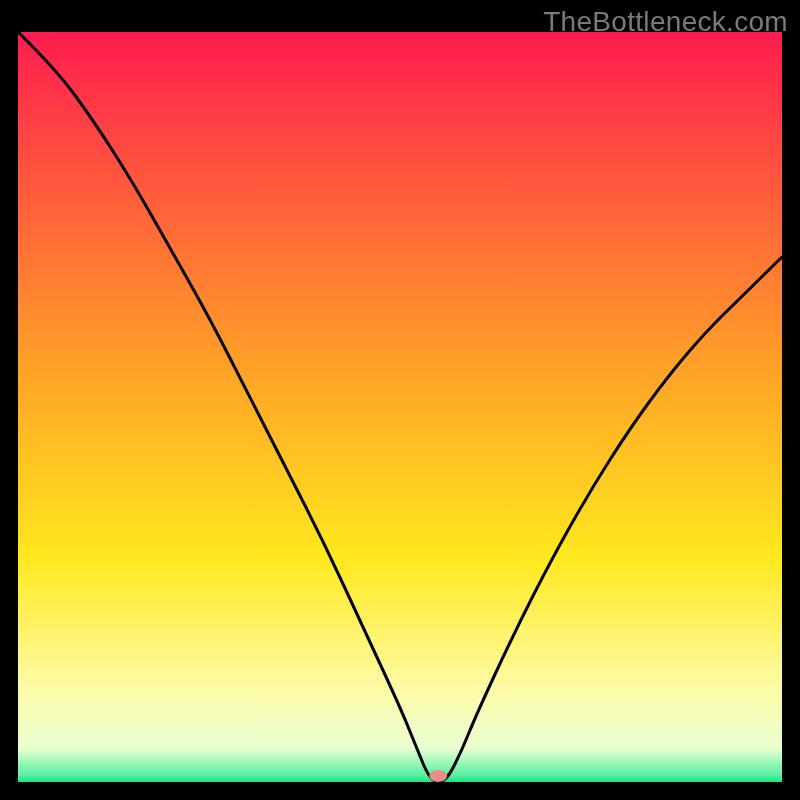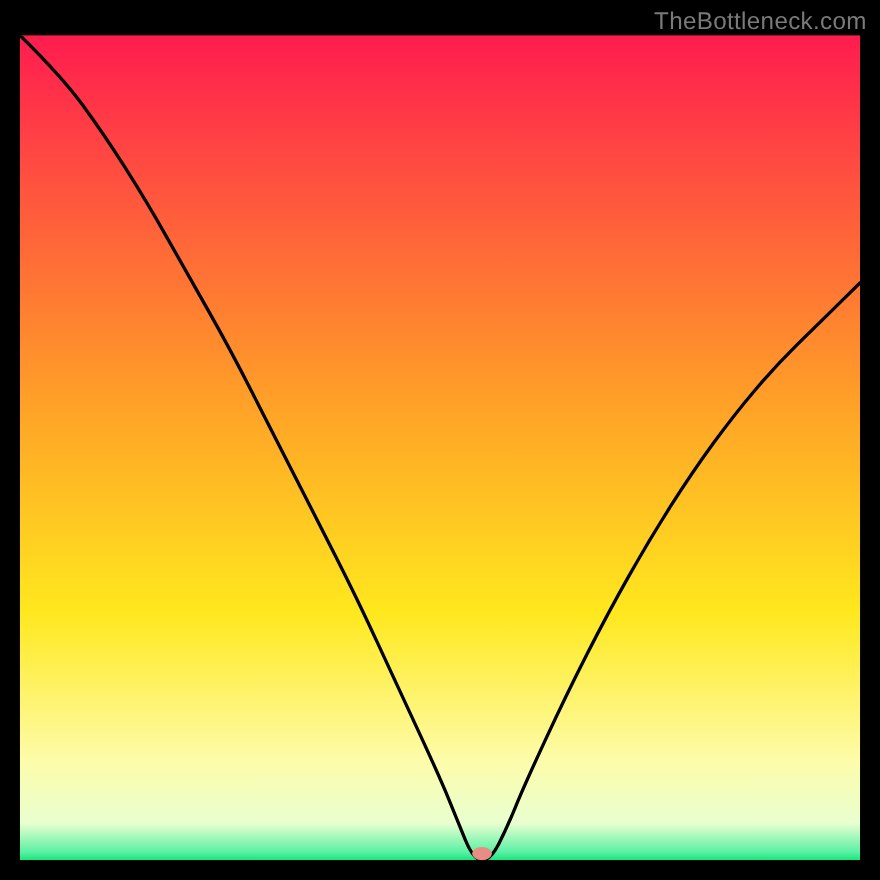--- a/index.html
+++ b/index.html
@@ -15,21 +15,21 @@
     position: relative;
     width: 800px;
     height: 800px;
     background: #000;
   }
   .watermark {
     position: absolute;
     top: 6px;
     right: 12px;
     color: #7a7a7a;
-    font-size: 22px;
+    font-size: 28px;
     font-weight: 500;
     letter-spacing: 0.3px;
     z-index: 10;
   }
   .plot {
     position: absolute;
     left: 18px;
     top: 32px;
     width: 764px;
     height: 750px;

